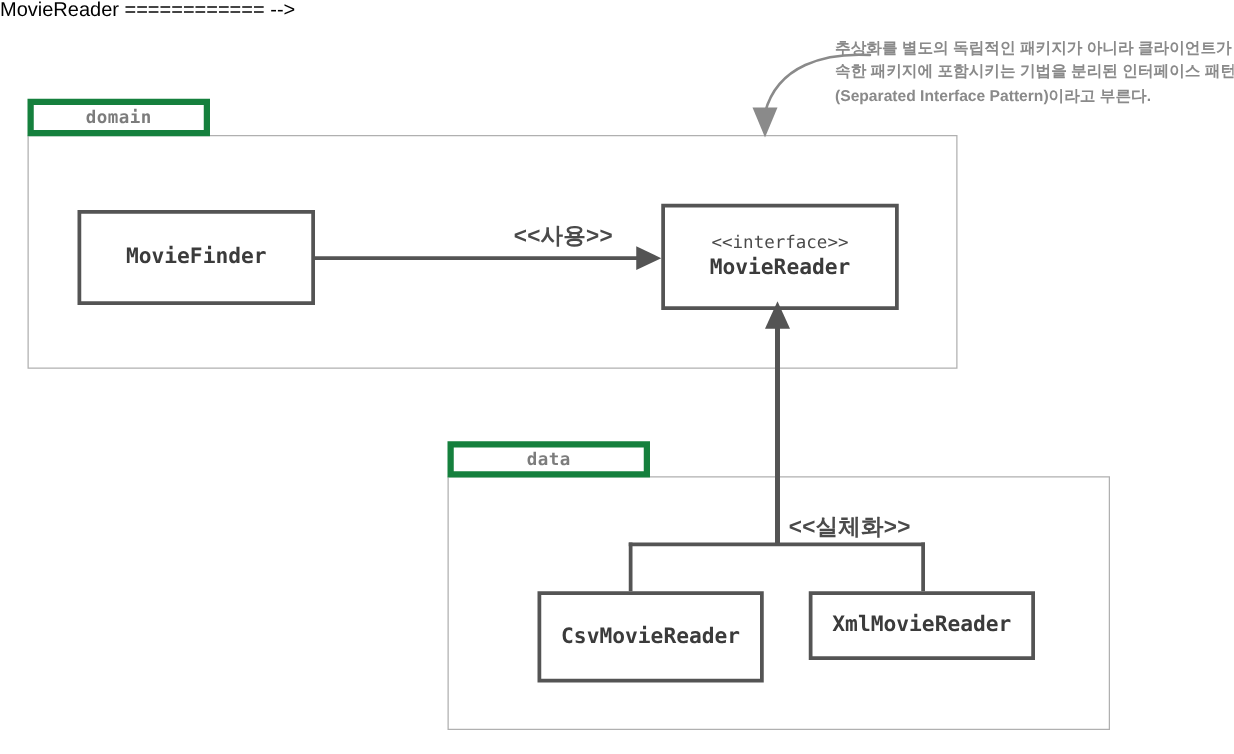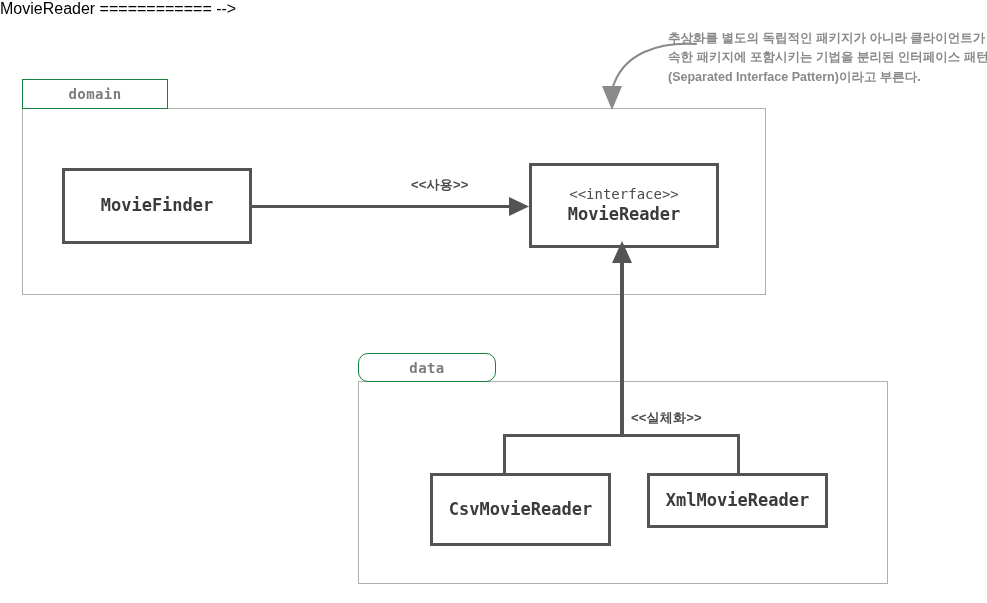--- a/index.html
+++ b/index.html
@@ -14,21 +14,21 @@
     position: relative;
     width: 987px;
     height: 603px;
     background: #ffffff;
     overflow: hidden;
   }
   
   .pkg-tab {
     position: absolute;
     box-sizing: border-box;
-    border: 1px solid #15803d;
+    border: 5px solid #15803d;
     background: #ffffff;
     display: flex;
     align-items: center;
     justify-content: center;
     z-index: 3;
   }
   .pkg-tab-label {
     font-family: "DejaVu Sans Mono", "Liberation Mono", monospace;
     font-size: 14px;
     font-weight: bold;
@@ -80,21 +80,21 @@
   }
   .line-v {
     position: absolute;
     background: #545454;
     width: 3px;
     z-index: 4;
   }
   .edge-label {
     position: absolute;
     font-family: "Liberation Sans", sans-serif;
-    font-size: 13px;
+    font-size: 18px;
     font-weight: bold;
     color: #4a4a4a;
     white-space: nowrap;
     z-index: 6;
     letter-spacing: 0.2px;
   }
   .arrow-svg {
     position: absolute;
     z-index: 6;
     overflow: visible;
@@ -116,21 +116,21 @@
 
 <div id="canvas">
 
   
   <div class="pkg-tab" style="left:22px; top:79px; width:146px; height:30px;">
     <span class="pkg-tab-label">domain</span>
   </div>
   <div class="pkg-body" style="left:22px; top:108px; width:744px; height:187px;"></div>
 
   
-  <div class="pkg-tab" style="left:358px; top:353px; width:138px; height:29px;border-radius:10px;">
+  <div class="pkg-tab" style="left:358px; top:353px; width:162px; height:29px;">
     <span class="pkg-tab-label">data</span>
   </div>
   <div class="pkg-body" style="left:358px; top:381px; width:530px; height:203px;"></div>
 
    MovieReader ============ --&gt;
   <div class="line-h" style="left:252px; top:205px; width:265px;"></div>
   <svg class="arrow-svg" style="left:505px; top:193px; width:28px; height:28px;" viewBox="0 0 28 28">
     <polygon points="4,4 24,13.5 4,23" fill="#545454"></polygon>
   </svg>
   <div class="edge-label" style="left:411px; top:176px;">&lt;&lt;사용&gt;&gt;</div>

